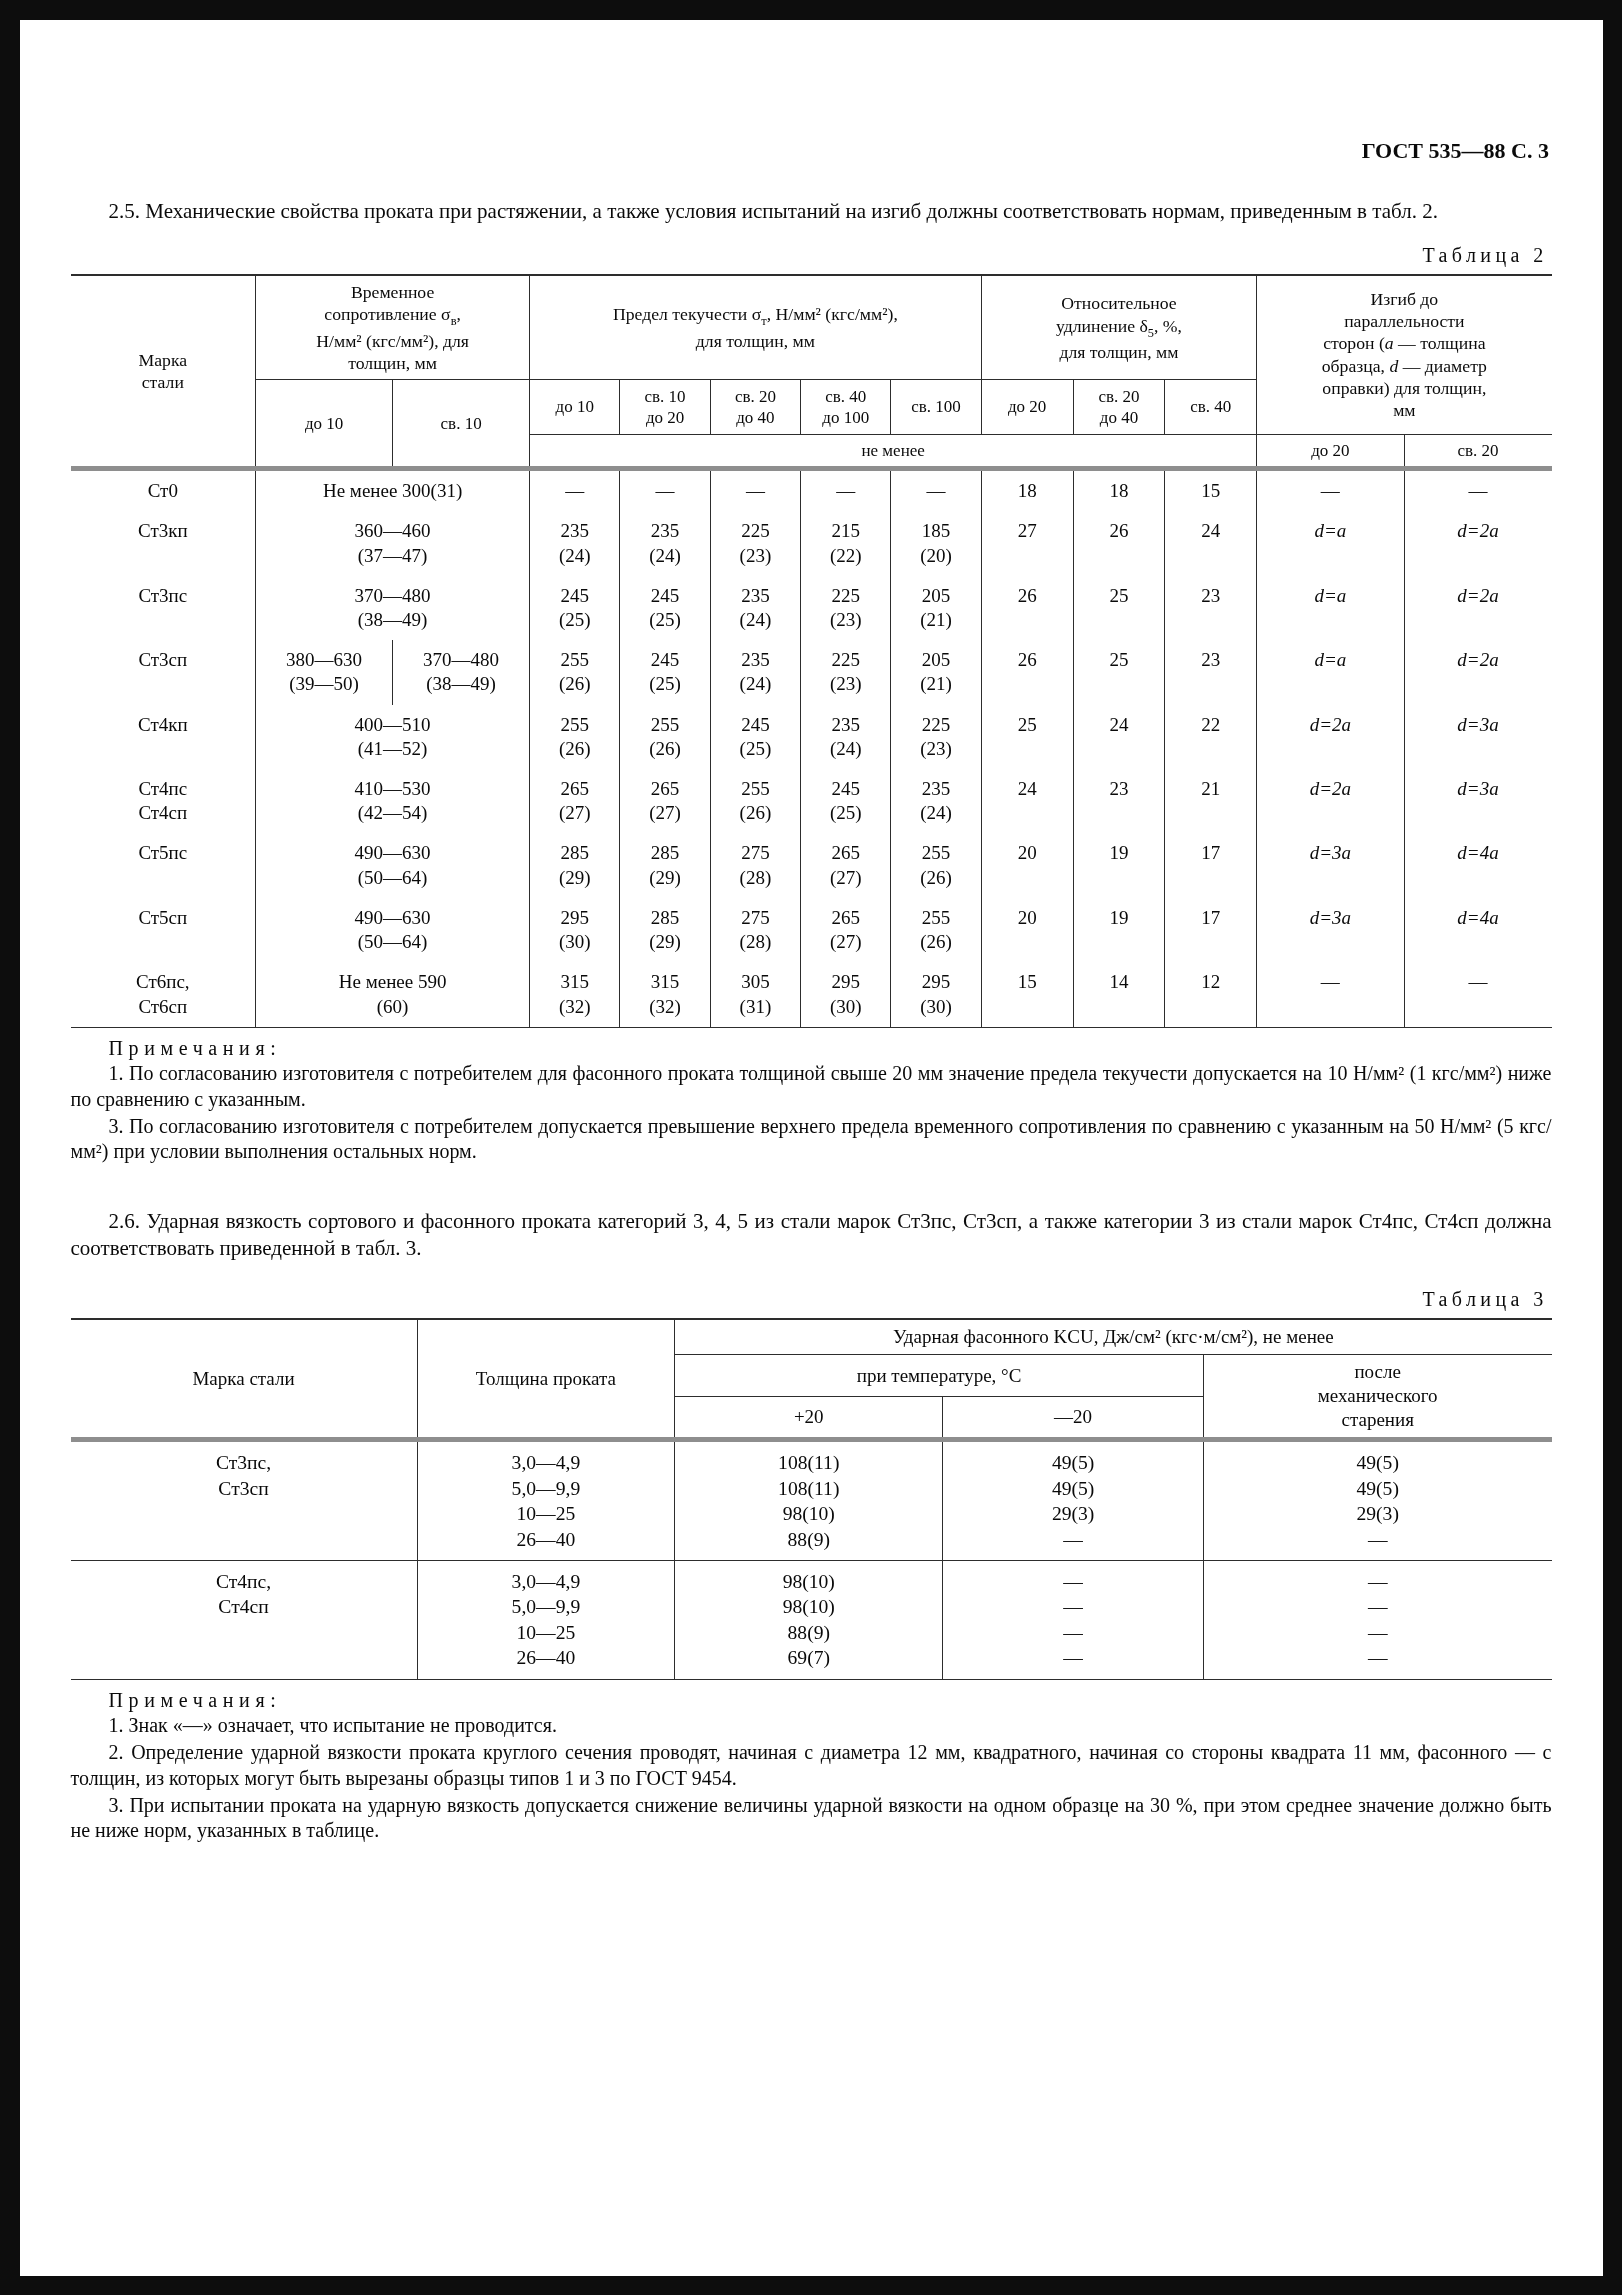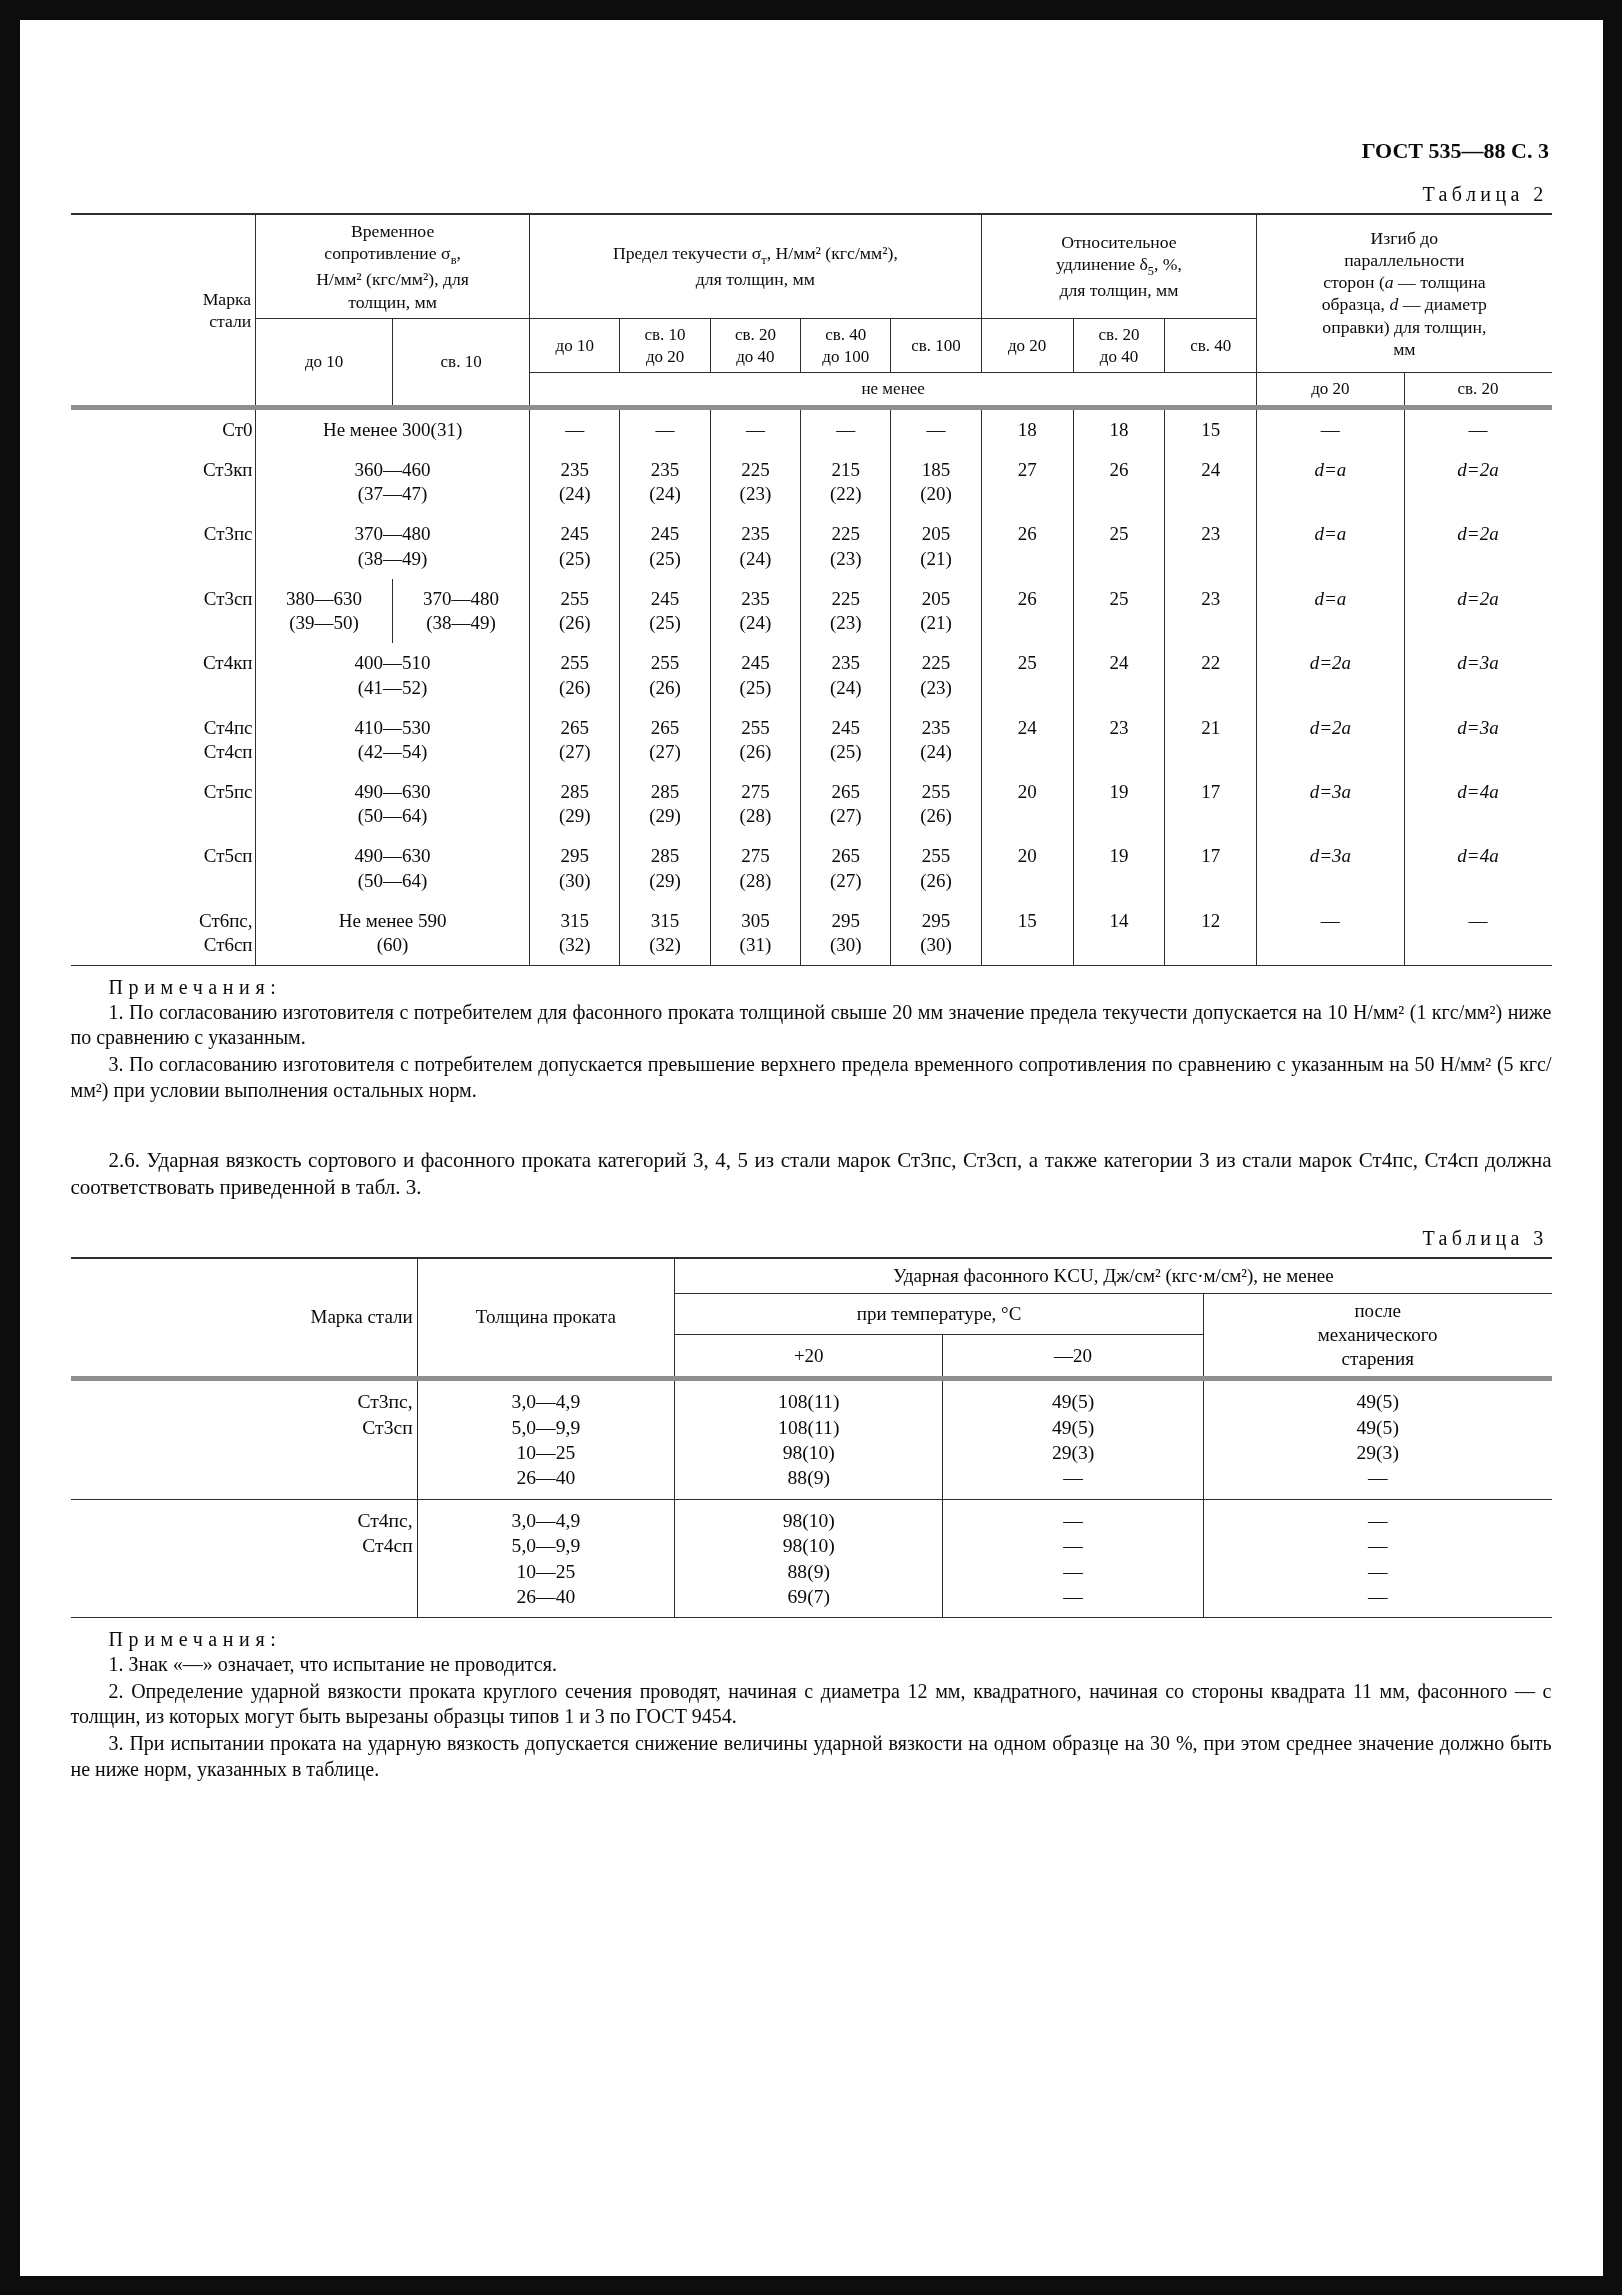--- a/index.html
+++ b/index.html
@@ -38,21 +38,21 @@
     font-size: 20px;
     letter-spacing: 0.22em;
   }
   table { border-collapse: collapse; width: 100%; table-layout: fixed; border-top: 2px solid #2d2d2d; }
   th, td {
     border-left: 1.3px solid #2d2d2d;
     white-space: pre-line;
     text-align: center;
     padding: 5.2px 3.9px;
   }
-  .bl0 { border-left: none !important; text-align: right; }
+  .bl0 { border-left: none !important; }
   .bb  { border-bottom: 1.3px solid #2d2d2d; }
   .thb { border-bottom: 5.9px solid #8e8e8e; }
   th { font-weight: normal; vertical-align: middle; }
   td { vertical-align: top; }
   .t2 th { font-size: 17px; line-height: 1.26; }
   .t2 th.grp { font-size: 17.7px; }
   .t2 td { font-size: 19px; line-height: 1.28; padding: 7.9px 2.6px; }
   .t3 th { font-size: 19px; line-height: 1.26; }
   .t3 td { font-size: 19.6px; line-height: 1.30; padding: 7.9px 3.9px; }
   tbody tr:last-child td { border-bottom: 1.3px solid #2d2d2d; }
@@ -75,20 +75,21 @@
   .sect26 { margin-top: 43px; }
   .cap3 { margin-top: 26px; }
 </style>
 </head>
 <body>
 
 <div class="page">
 
   <div class="doc-header">ГОСТ 535—88 С. 3</div>
 
+  <p class="para">2.5. Механические свойства проката при растяжении, а также условия испытаний на изгиб должны соответствовать нормам, приведенным в табл. 2.</p>
 
   <div class="tcaption">Таблица 2</div>
 
   <table class="t2">
     <colgroup>
       <col style="width:12.5%">
       <col style="width:9.25%">
         <col style="width:9.25%">
       <col style="width:6.1%">
         <col style="width:6.1%">

